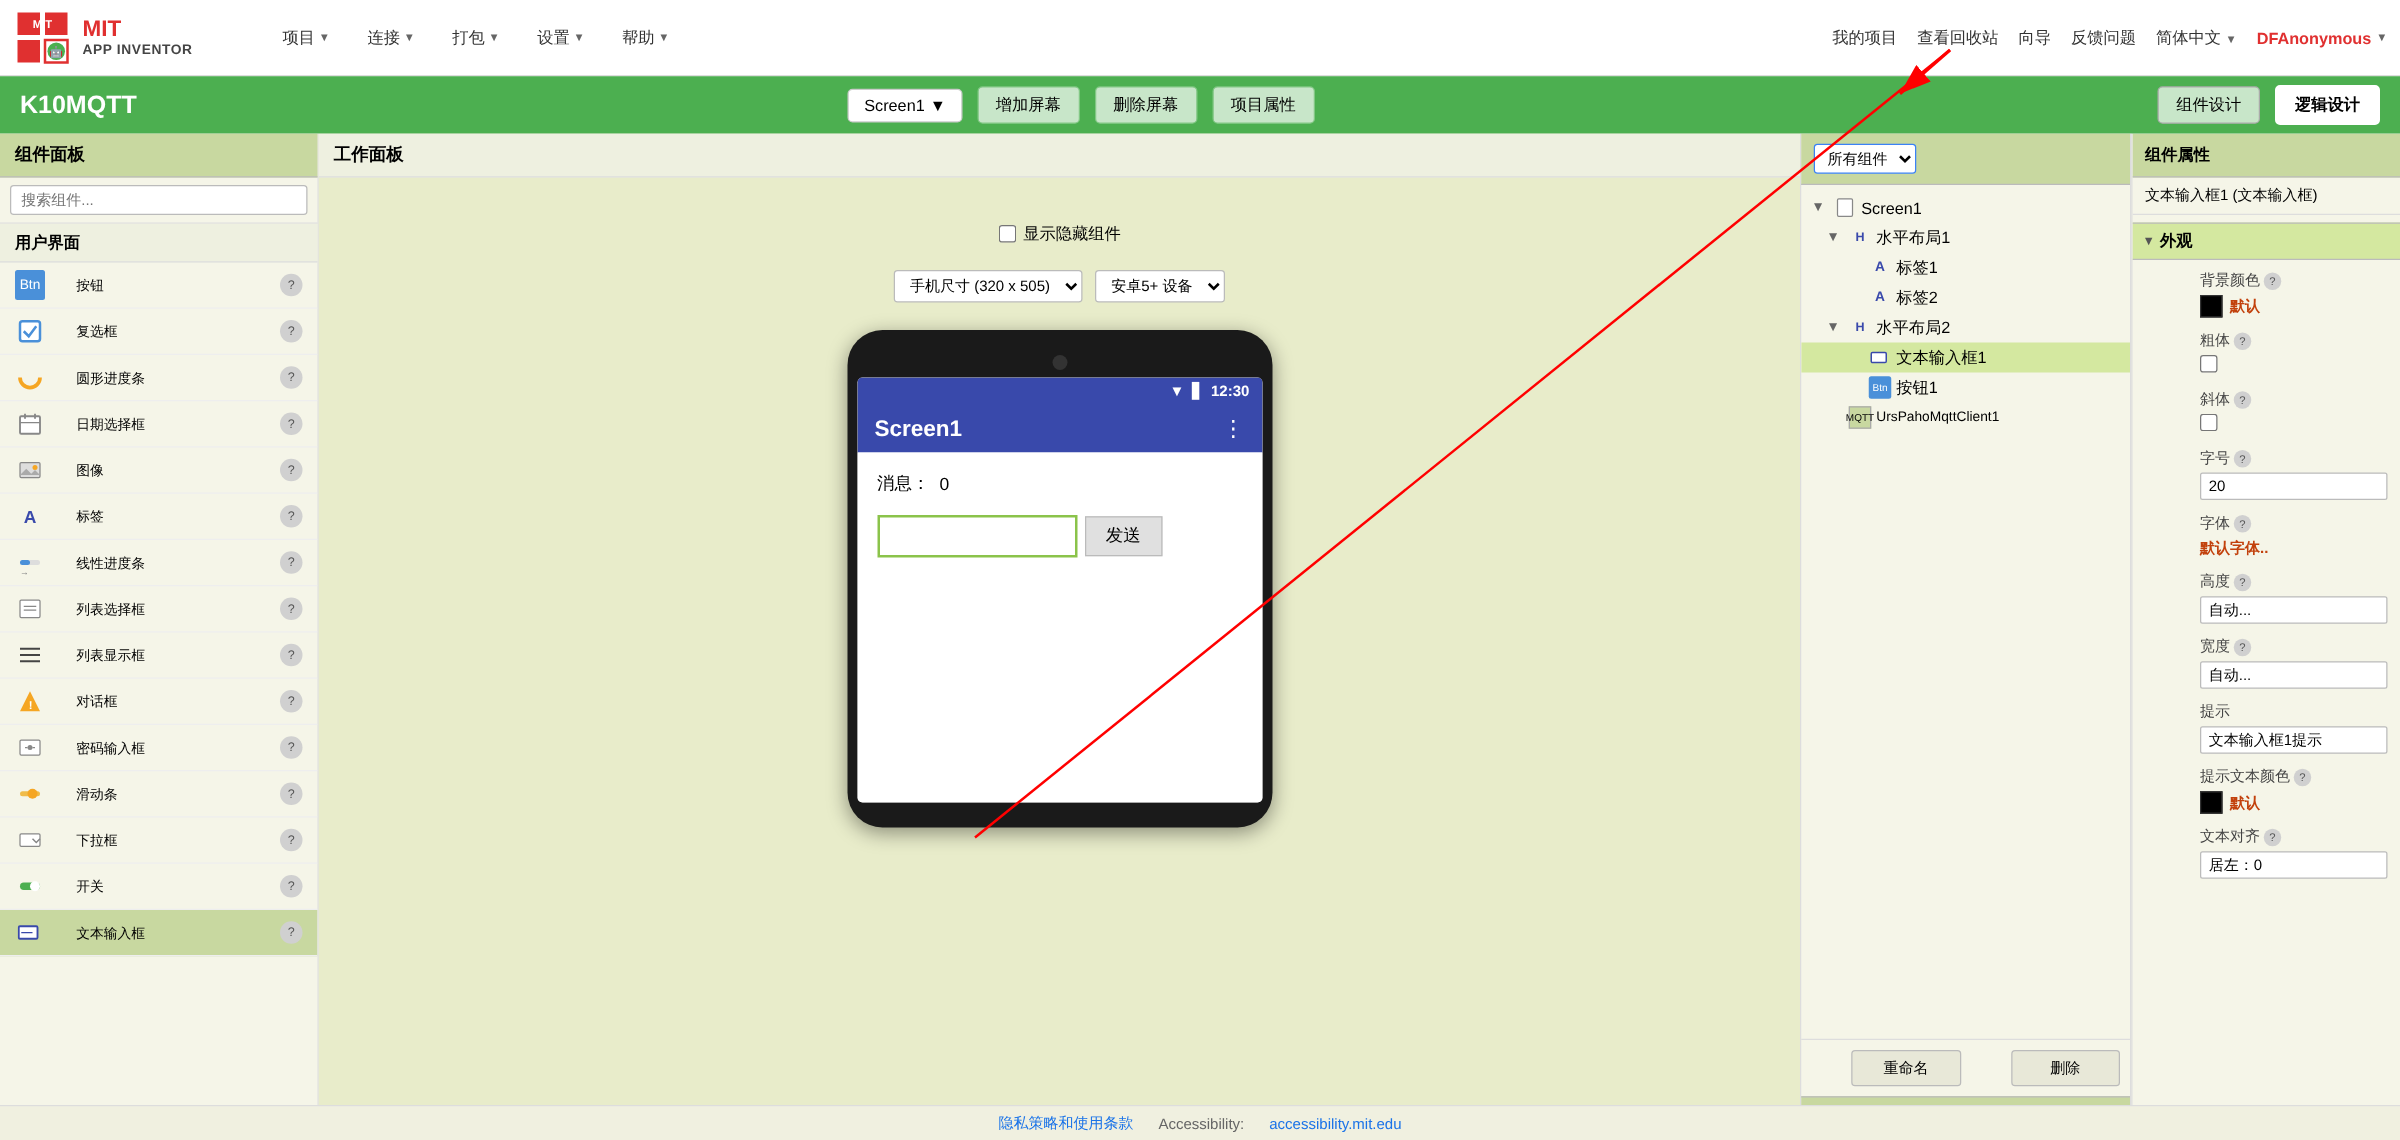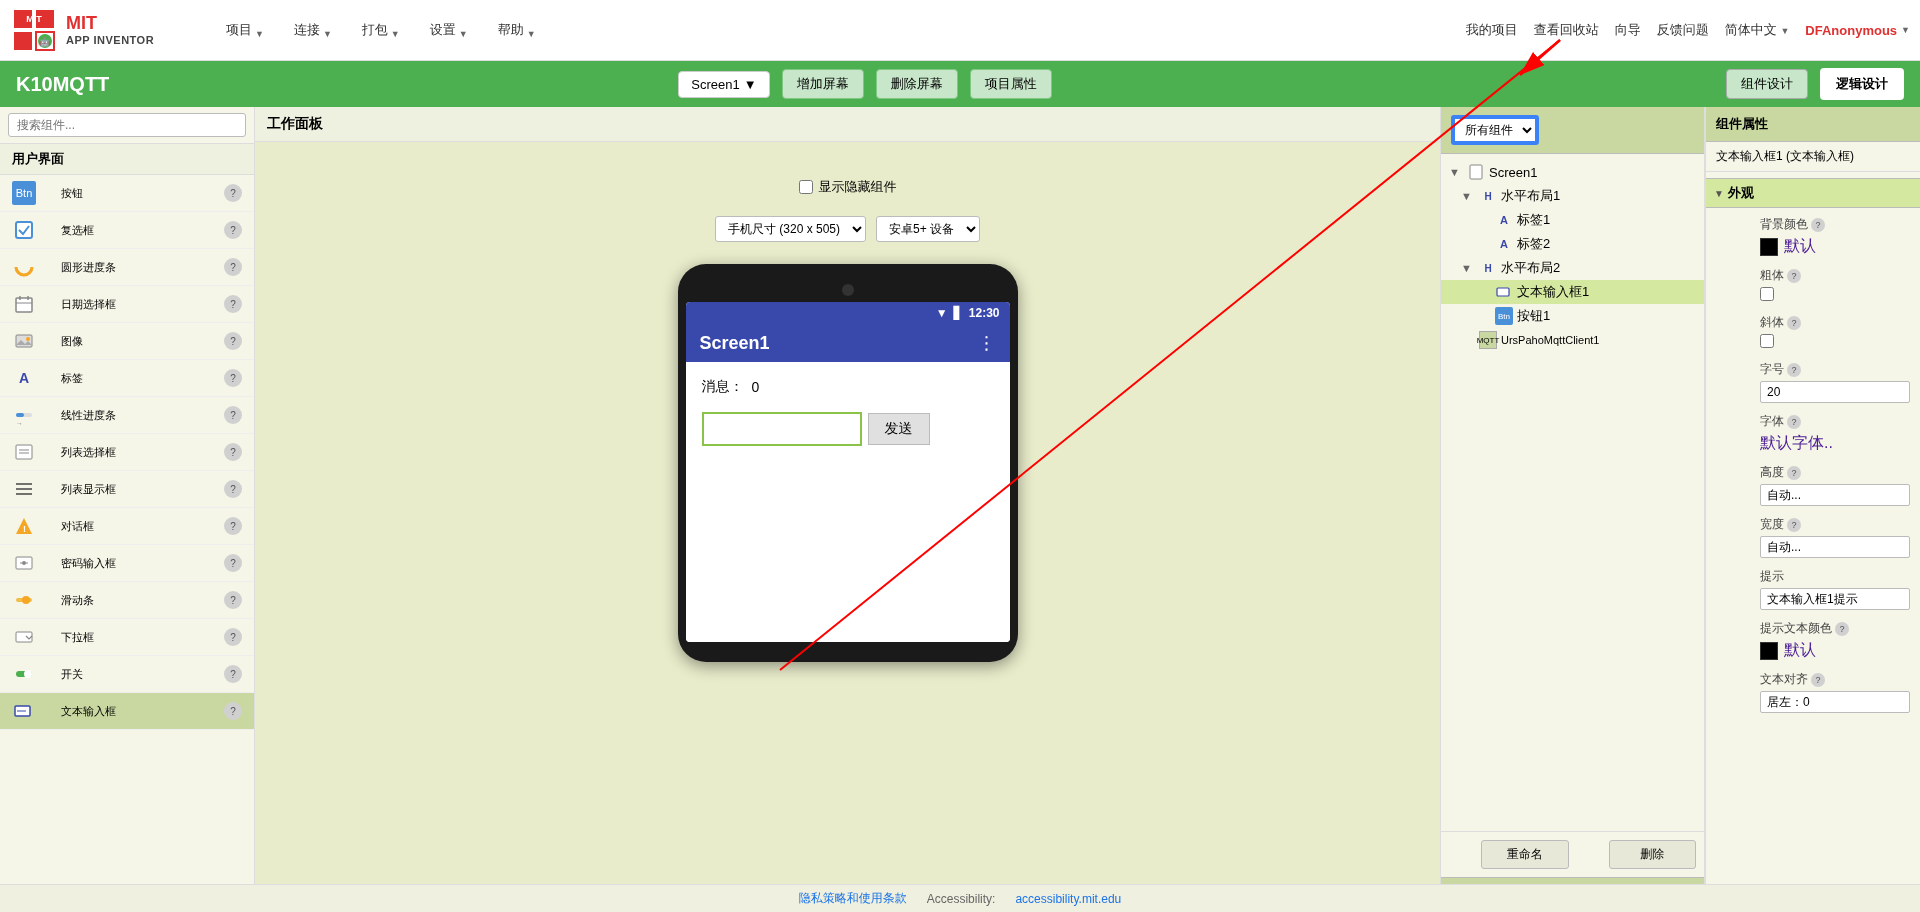--- a/index.html
+++ b/index.html
@@ -9,21 +9,21 @@
     #top-nav {
       display: flex; align-items: center; height: 61px;
       background: #fff; border-bottom: 1px solid #ddd; padding: 0 10px;
     }
     #logo-area { display: flex; align-items: center; width: 210px; }
     #logo-icon { width: 48px; height: 48px; margin-right: 8px; }
     #logo-text { display: flex; flex-direction: column; line-height: 1.1; }
     #logo-text .mit { color: #e03030; font-weight: bold; font-size: 18px; }
     #logo-text .app-inventor { color: #444; font-size: 11px; font-weight: bold; letter-spacing: 0.5px; }
     #nav-menus { display: flex; gap: 18px; flex: 1; }
-    .nav-menu { display: flex; align-items: flex-end; gap: 3px; cursor: pointer; color: #333; font-size: 13px; padding: 4px 6px; border-radius: 3px; }
+    .nav-menu { display: flex; align-items: center; gap: 3px; cursor: pointer; color: #333; font-size: 13px; padding: 4px 6px; border-radius: 3px; }
     .caret { font-size: 9px; color: #666; }
     #nav-right { display: flex; align-items: center; gap: 16px; font-size: 13px; color: #333; }
     .nav-right-item { cursor: pointer; white-space: nowrap; }
     #user-btn { display: flex; align-items: center; gap: 4px; cursor: pointer; }
     #user-name { color: #e03030; font-weight: bold; }
 
     
     #second-bar {
       display: flex; align-items: center; height: 46px;
       background: #4caf50; padding: 0 16px; gap: 12px;
@@ -93,21 +93,21 @@
     #msg-label { font-size: 14px; }
     #msg-value { font-size: 14px; }
     #input-row { display: flex; align-items: center; gap: 6px; padding: 6px; margin-top: 4px; }
     #text-input-box { border: 2px solid #8bc34a; width: 160px; height: 34px; background: #fff; }
     #send-btn { background: #e0e0e0; border: 1px solid #bbb; padding: 6px 16px; font-size: 14px; cursor: pointer; }
     #phone-camera { width: 12px; height: 12px; background: #333; border-radius: 50%; margin: 0 auto 6px; }
 
     
     #right-tree-panel { width: 265px; background: #f5f5e8; border-left: 1px solid #ddd; border-right: 1px solid #ddd; display: flex; flex-direction: column; }
     #components-header { background: #c8d8a0; padding: 8px 10px; display: flex; align-items: center; gap: 6px; border-bottom: 1px solid #bbb; }
-    #all-components-select { padding: 3px 6px; border: 4px solid #3b82f6; border-radius: 3px; font-size: 12px; background: #fff; }
+    #all-components-select { padding: 3px 6px; border: 1px solid #3b82f6; border-radius: 3px; font-size: 12px; background: #fff; }
     #tree-body { flex: 1; overflow-y: auto; padding: 6px 0; }
     .tree-item { display: flex; align-items: center; padding: 3px 8px; cursor: pointer; font-size: 13px; gap: 4px; }
     .tree-item.selected { background: #d4e8a0; }
     .tree-indent1 { padding-left: 20px; }
     .tree-indent2 { padding-left: 36px; }
     .tree-expand { width: 14px; font-size: 11px; color: #666; }
     .tree-icon { width: 18px; height: 18px; display: inline-flex; align-items: center; justify-content: center; font-size: 11px; }
     #tree-buttons { display: flex; gap: 8px; padding: 8px; border-top: 1px solid #ddd; }
     .tree-action-btn { flex: 1; padding: 5px; border: 1px solid #bbb; border-radius: 3px; background: #e8e8d8; cursor: pointer; font-size: 12px; text-align: center; margin-left: 32px; }
 
@@ -119,21 +119,21 @@
     #properties-panel { width: 215px; background: #f5f5e8; border-left: 1px solid #ddd; display: flex; flex-direction: column; overflow-y: auto; }
     #props-title { background: #c8d8a0; padding: 8px 10px; font-weight: bold; font-size: 13px; border-bottom: 1px solid #bbb; }
     #appearance-section { padding: 6px 10px; }
     .section-header { display: flex; align-items: center; gap: 4px; font-weight: bold; font-size: 13px; background: #d4e8a0; padding: 5px 8px; margin: 0 -10px 8px; border-top: 1px solid #bbb; border-bottom: 1px solid #bbb; }
     .section-triangle { color: #555; font-size: 10px; }
     .prop-row { margin-bottom: 10px; margin-left: 44px; }
     .prop-label { font-size: 12px; color: #444; display: flex; align-items: center; gap: 3px; margin-bottom: 3px; }
     .prop-help { width: 14px; height: 14px; border-radius: 50%; background: #d0d0d0; display: inline-flex; align-items: center; justify-content: center; font-size: 9px; color: #555; cursor: pointer; }
     .prop-value-box { display: flex; align-items: center; gap: 6px; }
     .color-swatch { width: 18px; height: 18px; display: inline-block; border: 1px solid #333; }
-    .prop-text { font-size: 16px; color: #4c1d95; }
+    .prop-text { font-size: 12px; color: #c2410c; font-weight: bold; }
     .prop-checkbox { width: 14px; height: 14px; }
     .prop-input { width: 100%; padding: 3px 6px; border: 1px solid #bbb; border-radius: 2px; font-size: 12px; background: #fff; }
 
     
     #red-arrow-overlay {
       position: fixed; top: 0; left: 0; width: 1920px; height: 912px;
       pointer-events: none; z-index: 9999;
     }
 
     
@@ -207,20 +207,21 @@
   <button class="green-btn">删除屏幕</button>
   <button class="green-btn">项目属性</button>
   <div style="flex:1"></div>
   <button id="design-btn">组件设计</button>
   <button id="logic-btn">逻辑设计</button>
 </div>
 
 <div id="main">
 
   <div id="left-panel">
+    <div id="components-title">组件面板</div>
     <div id="search-box">
       <input id="search-input" type="text" placeholder="搜索组件..." style="">
     </div>
     <div id="ui-section-title">用户界面</div>
     <div id="component-list">
 
       <div class="comp-item">
         <div class="comp-icon" style="background:#4a90d9;color:#fff;font-size:11px;border-radius:2px;">Btn</div>
         <span class="comp-name">按钮</span>
         <div class="comp-help">?</div>

